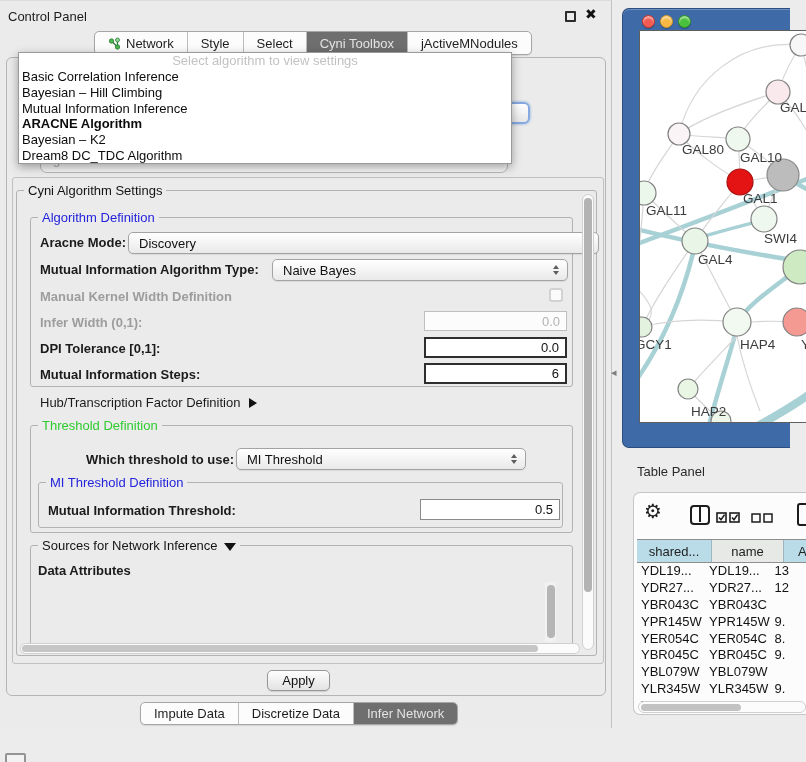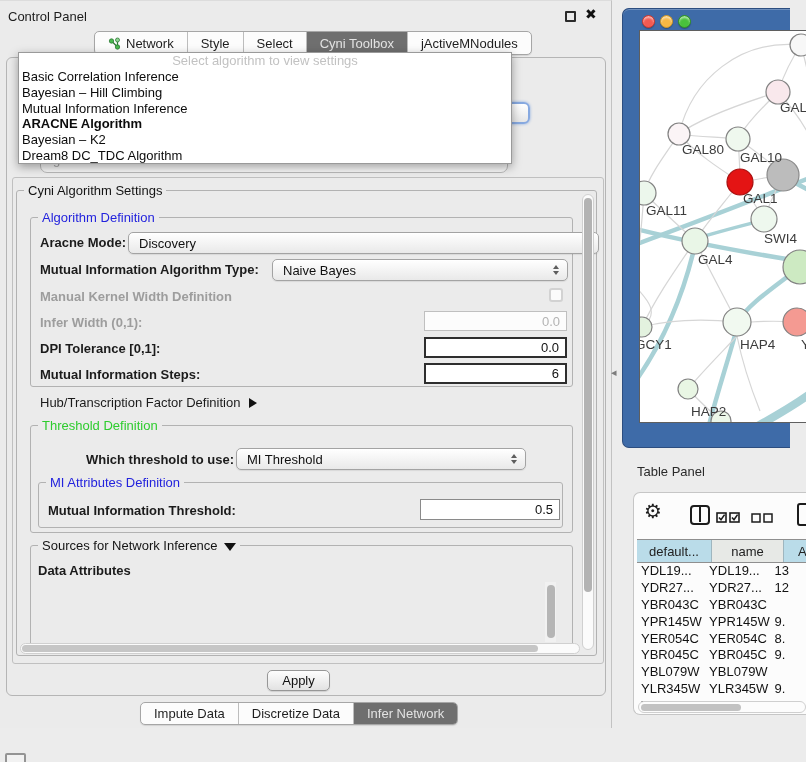--- a/index.html
+++ b/index.html
@@ -251,21 +251,21 @@
     <span class="lbl b" style="left:86px;top:451px;">Which threshold to use:</span>
     <div class="combo" style="left:236px;top:447px;width:290px;">
       <span>MI Threshold</span>
       <span class="arrows">
           <span class="tri-up"></span>
           <span class="tri-down"></span>
         </span>
     </div>
 
     <div class="fsb" style="left:38px;top:481px;width:525px;height:46px;"></div>
-    <span class="legend blue" style="left:46px;top:474px;">MI Attributes Definition</span>
+    <span class="legend blue" style="left:46px;top:474px;">MI Threshold Definition</span>
     <span class="lbl b" style="left:48px;top:502px;">Mutual Information Threshold:</span>
     <div class="nfield medium" style="left:420px;top:498px;width:140px;height:21px;">
       <span>0.5</span>
     </div>
 
     <div class="fsb" style="left:30px;top:544px;width:543px;height:104px;"></div>
     <span class="legend black" style="left:38px;top:537px;">
       <span>Sources for Network Inference</span><span class="tri-dn-big"></span>
     </span>
     <span class="lbl b" style="left:38px;top:562px;">Data Attributes</span>
@@ -372,21 +372,21 @@
       <path d="M3 6.5 L5 8.8 L8.6 3.6" fill="none" stroke="#1c1c1c" stroke-width="1.6"></path>
       <rect x="14" y="2" width="9" height="9" fill="none" stroke="#1c1c1c" stroke-width="1.6"></rect>
       <path d="M16 6.5 L18 8.8 L21.6 3.6" fill="none" stroke="#1c1c1c" stroke-width="1.6"></path>
     </svg>
     <svg id="unchecks-icon" class="tb-svg" width="26" height="13" viewBox="0 0 26 13">
       <rect x="1" y="3" width="8" height="8" fill="none" stroke="#1c1c1c" stroke-width="1.5"></rect>
       <rect x="13" y="3" width="8" height="8" fill="none" stroke="#1c1c1c" stroke-width="1.5"></rect>
     </svg>
     <div id="partial-icon"></div>
     <div id="tbl-head">
-        <div class="hcell hl" style="width: 75px;">default...</div>
+        <div class="hcell hl" style="width: 75px;">shared...</div>
         <div class="hcell" style="width: 72px;">name</div>
         <div class="hcell hl" style="width: 40px; justify-content: flex-start; padding-left: 14px;">A</div>
       </div>
     <div id="tbl-rows">
         <div class="trow">
           <div class="tcell" style="width: 75px;">YDL19...</div>
           <div class="tcell" style="width: 72px;">YDL19...</div>
           <div class="tcell" style="width: 40px;">13</div>
         </div>
         <div class="trow">

